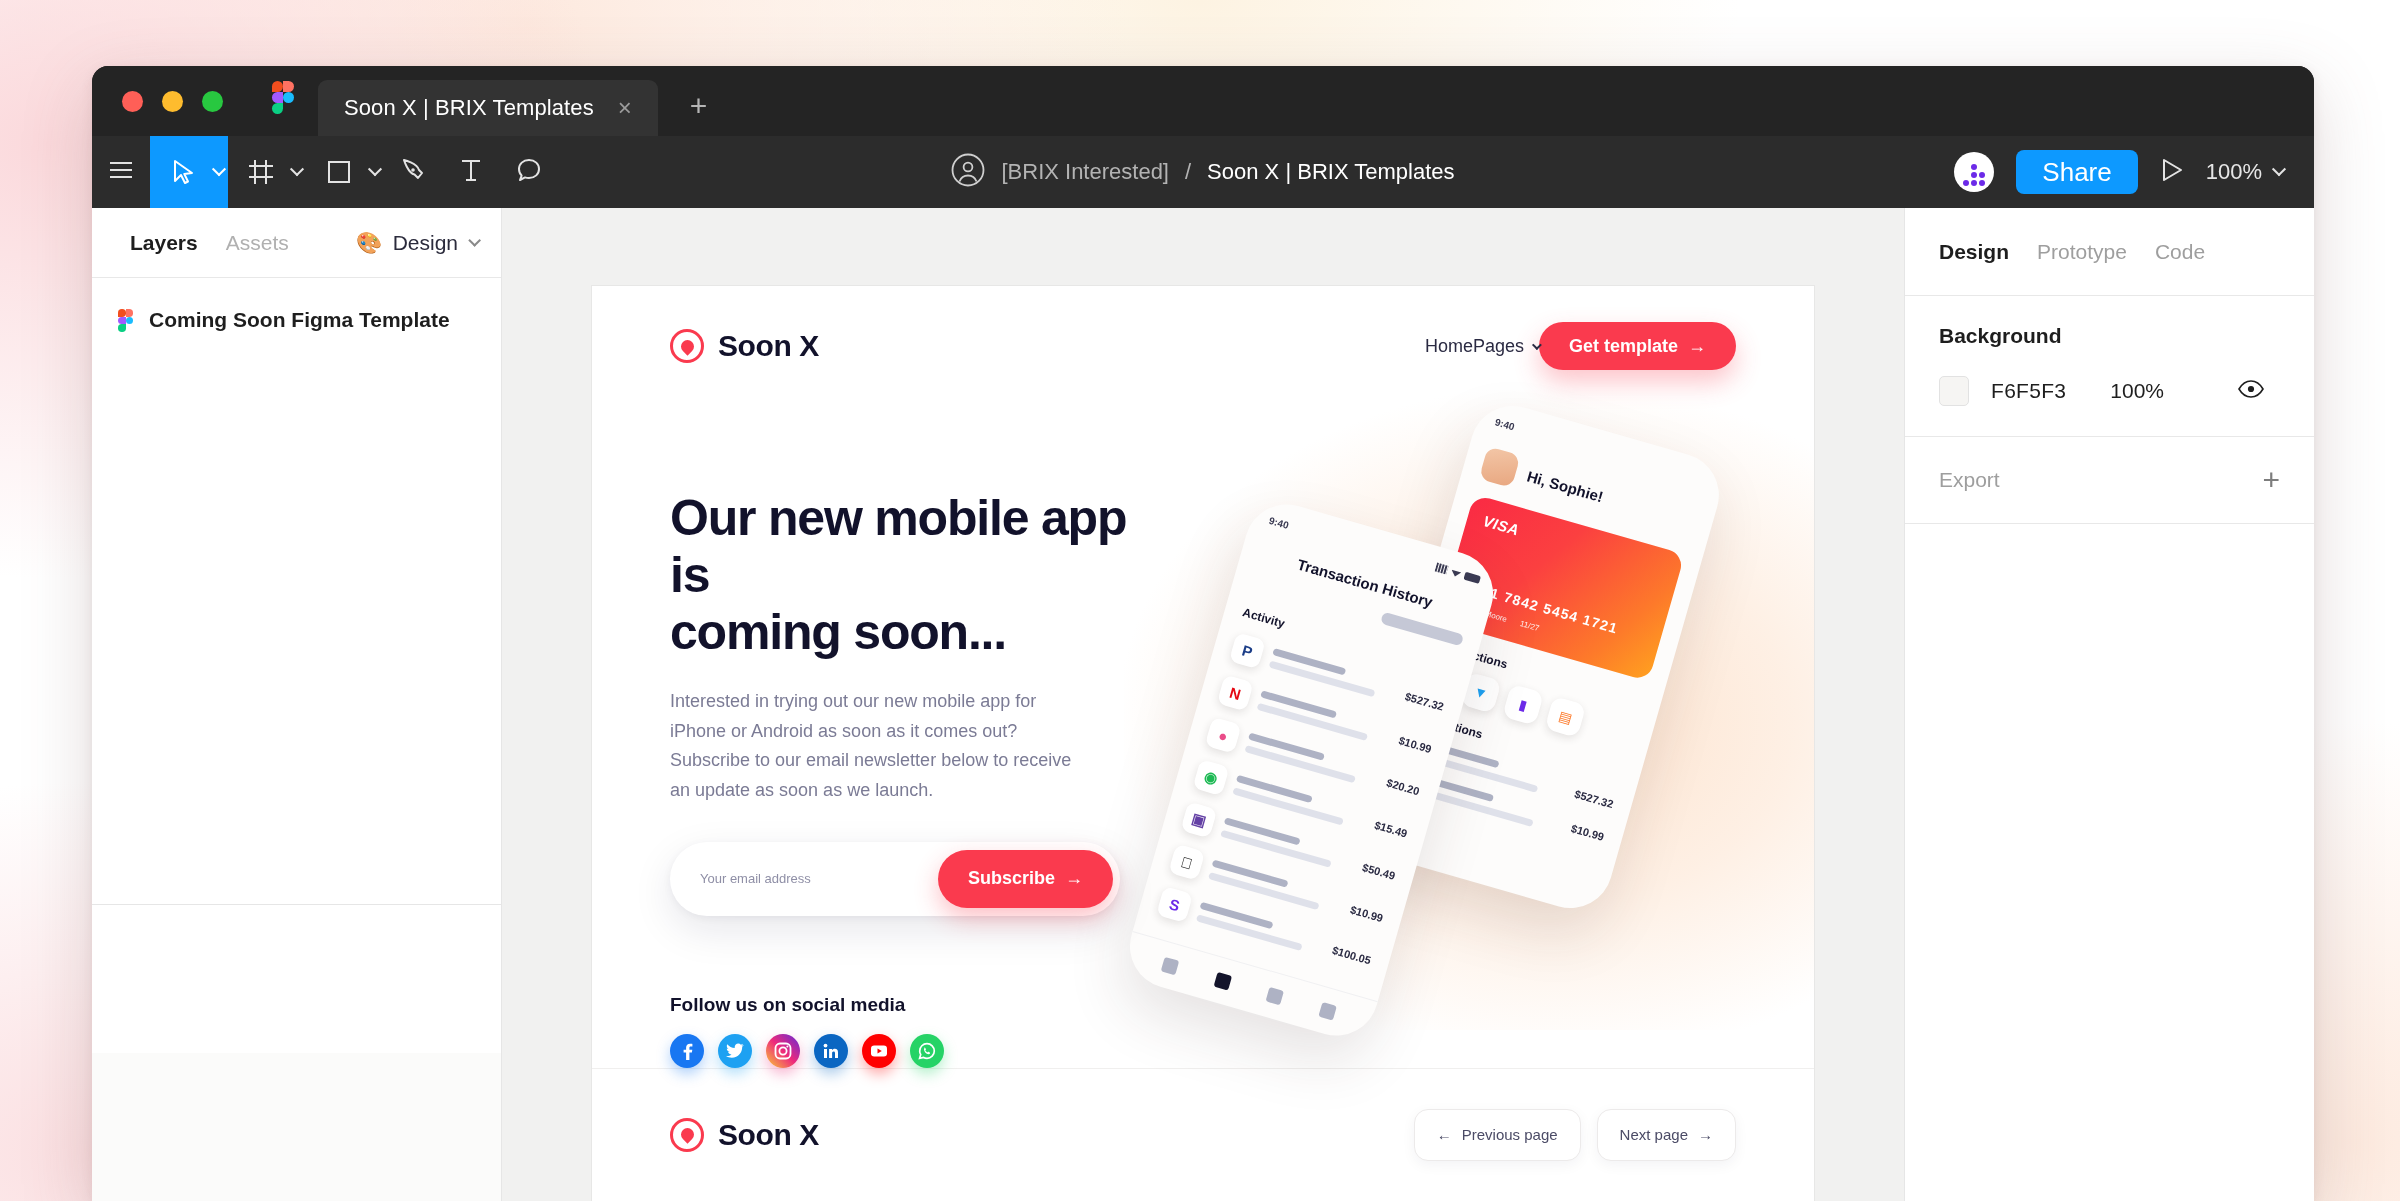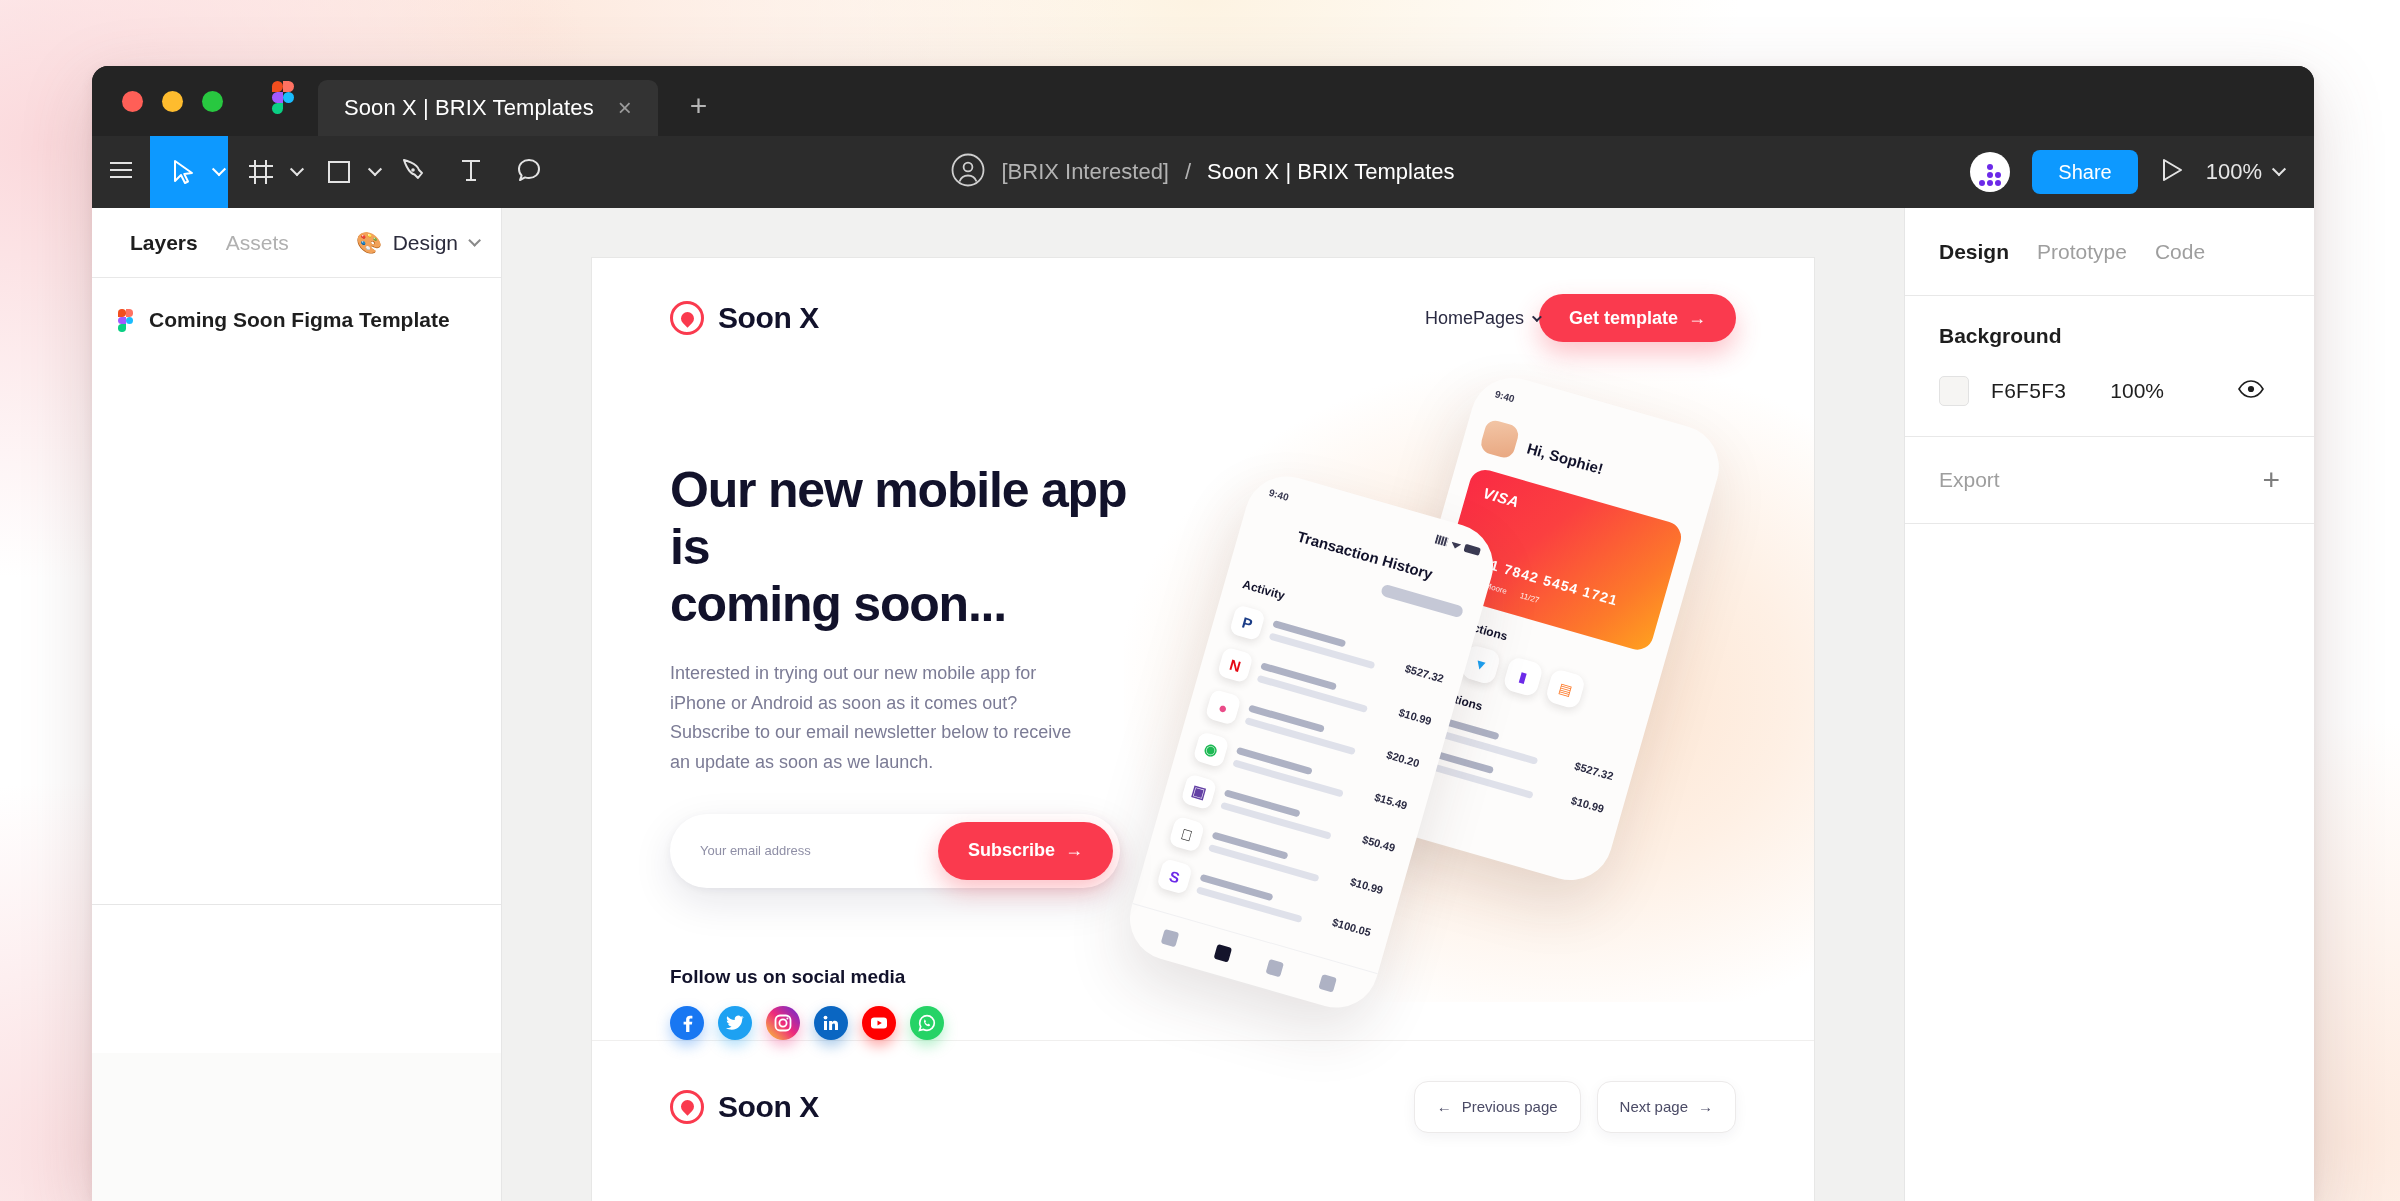--- a/index.html
+++ b/index.html
@@ -98,21 +98,21 @@
   }
   .avatar-multi {
     width: 40px; height: 40px; border-radius: 50%; background: #ffffff;
     display: flex; align-items: center; justify-content: center; cursor: pointer;
   }
   .avatar-multi .grid { width: 22px; height: 17px; display: grid; grid-template-columns: repeat(3,1fr); gap: 2px; }
   .avatar-multi .grid b { display: block; width: 6px; height: 6px; border-radius: 50%; background: #6c2ae8; }
   .avatar-multi .grid b.off { background: transparent; }
   .share-btn {
     background: #0d99ff; color: #fff; border: none; border-radius: 8px;
-    height: 44px; padding: 0 26px; font-size: 20px; font-family: inherit; cursor: pointer;
+    height: 44px; padding: 0 26px; font-size: 26px; font-family: inherit; cursor: pointer;
   }
   .play-btn { cursor: pointer; display: flex; align-items: center; }
   .zoom-ctl { display: flex; align-items: center; gap: 12px; color: #e6e6e6; font-size: 22px; cursor: pointer; }
 
   
   .appbody { flex: 1 1 auto; display: flex; min-height: 0; background: #eab308; border-radius: 26px; }
 
   
   .leftpanel {
     width: 410px; flex: 0 0 410px; background: #ffffff;
@@ -143,21 +143,21 @@
   .lp-divider { height: 1px; background: #e6e6e6; margin-top: 560px; }
   .lp-rest { flex: 1 1 auto; background: #fbfbfa; }
 
   
   .canvas {
     flex: 1 1 auto; position: relative; overflow: hidden;
     background: #f1f1f0;
     display: flex; justify-content: center;
   }
   .page {
-    margin-top: 50px;
+    margin-top: 78px;
     width: 1222px; background: #ffffff;
     box-shadow: 0 0 0 1px rgba(0,0,0,0.04);
     position: relative; overflow: hidden;
   }
 
   
   .site-nav { display: flex; align-items: center; padding: 36px 78px 0 78px; }
   .brand { display: flex; align-items: center; gap: 14px; }
   .brand-logo {
     width: 34px; height: 34px; border-radius: 50%;

